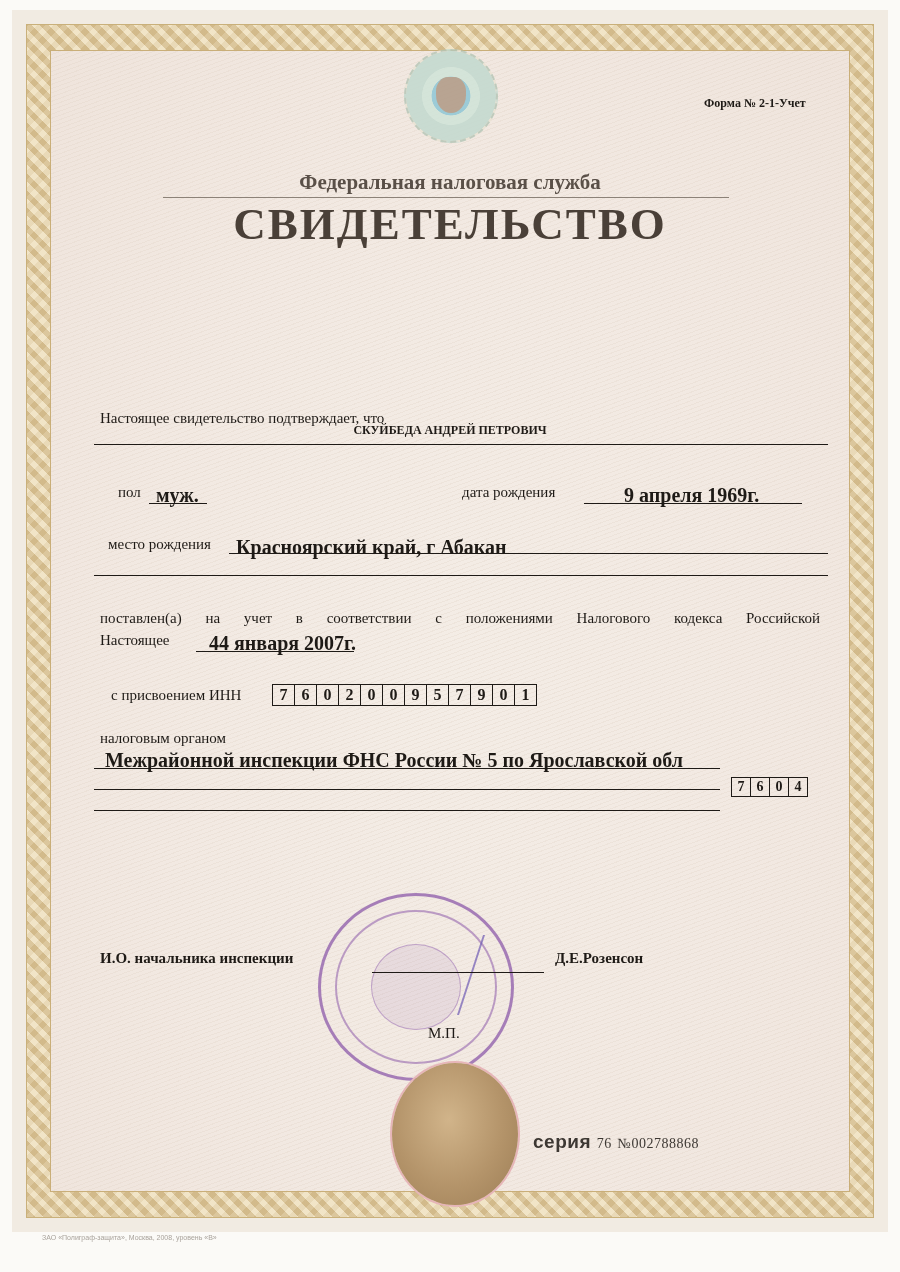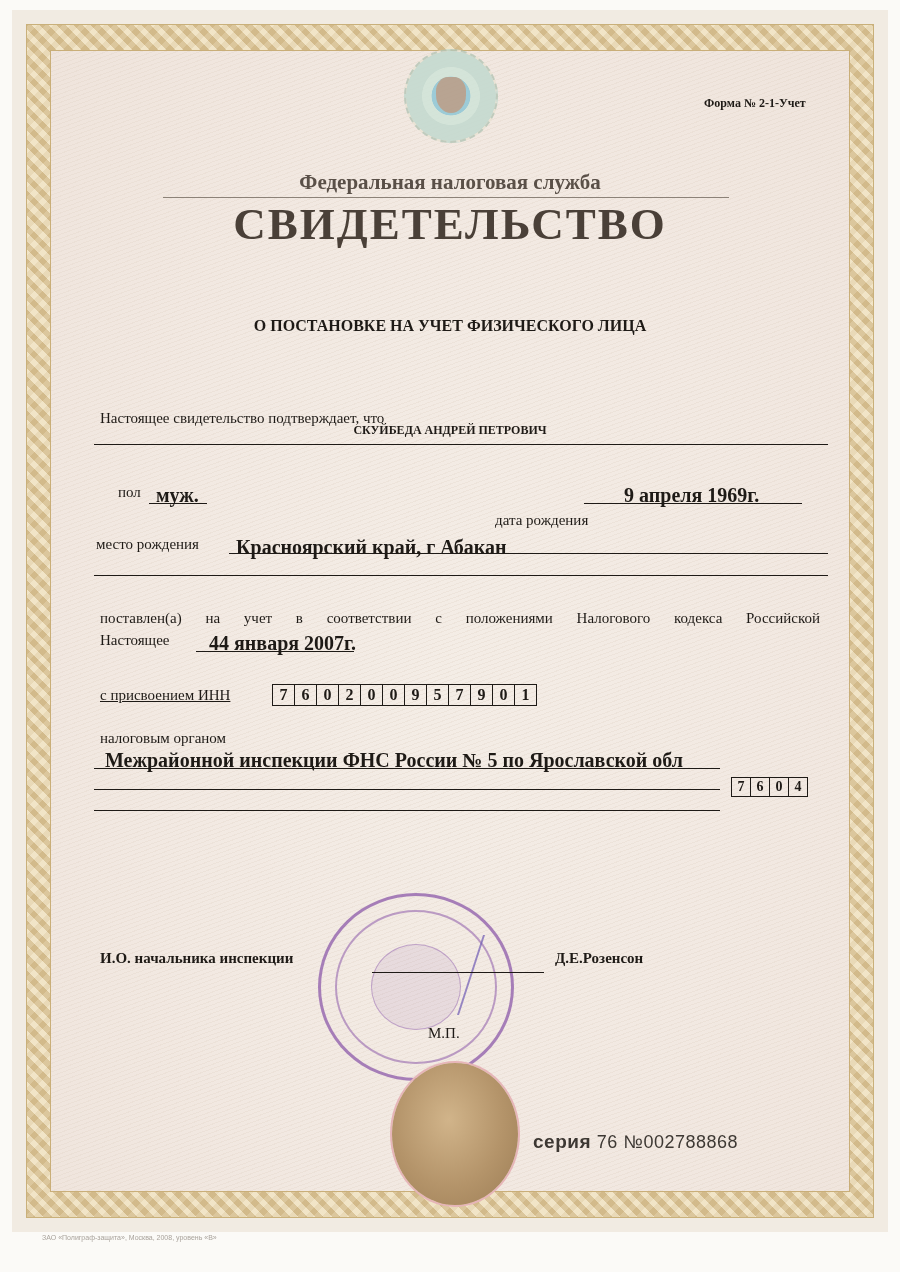--- a/index.html
+++ b/index.html
@@ -31,21 +31,21 @@
   .inn { display:flex; border:1px solid #1e1a16; }
   .inn span { width:21px; height:20px; border-right:1px solid #1e1a16; text-align:center; font-weight:bold; font-size:16px; line-height:20px; }
   .inn span:last-child { border-right:none; }
   .stamp { left:318px; top:893px; width:196px; height:188px; border-radius:50%; border:3px solid rgba(140,90,170,.75); box-sizing:border-box; }
   .stamp::before { content:""; position:absolute; left:14px; top:14px; right:14px; bottom:14px; border-radius:50%; border:2px solid rgba(140,90,170,.55); }
   .stamp::after { content:""; position:absolute; left:50px; top:48px; right:50px; bottom:48px; border-radius:50%; border:1px solid rgba(140,90,170,.45); background:rgba(170,130,190,.15); }
   .seal { left:392px; top:1063px; width:126px; height:142px; border-radius:50%;
     background: radial-gradient(ellipse at 45% 40%, #d1b48a 0%, #b4946a 55%, #9c7d55 100%);
     box-shadow:0 0 0 2px #e6b5b8; }
   .series { left:533px; top:1131px; font-family:"Liberation Sans Narrow","Liberation Sans", sans-serif; font-weight:bold; font-size:19px; color:#3d3833; letter-spacing:0.5px; }
-  .series .num { font-family:Liberation Sans, sans-serif; font-weight:normal; font-size:18px; }
+  .series .num { font-family:Liberation Serif, serif; font-weight:normal; font-size:14px; }
   .printer { left:42px; top:1234px; font-family:"Liberation Sans", sans-serif; font-size:7px; color:#a9a39c; }
   .sig { left:470px; top:935px; width:44px; height:80px; border-left:2px solid rgba(110,90,180,.7); transform:skewX(-18deg); }
 </style>
 </head>
 <body>
 
 <div class="sheet">
   <div class="border-outer"></div>
   <div class="paper"></div>
 </div>
@@ -53,46 +53,45 @@
 <div class="abs hologram">
     <div class="eagle"></div>
   </div>
 
 <div class="abs form-no">Форма № 2-1-Учет</div>
 <div class="abs fns">Федеральная налоговая служба</div>
 <div class="abs fns-line"></div>
 <div class="abs title">СВИДЕТЕЛЬСТВО</div>
 
 <div class="abs subtitle">
-  <div>О ПОСТАНОВКЕ НА УЧЕТ ФИЗИЧЕСКОГО ЛИЦА</div>
 </div>
 
 <div class="abs lbl" style="left:100px; top:410px;">Настоящее свидетельство подтверждает, что</div>
 <div class="abs val" style="left:0; width:900px; text-align:center; top:423px; font-size:12px;">СКУЙБЕДА АНДРЕЙ ПЕТРОВИЧ</div>
 <div class="abs uline" style="left:94px; top:444px; width:734px;"></div>
 
 <div class="abs lbl" style="left:118px; top:484px;">пол</div>
 <div class="abs val" style="left:156px; top:484px;">муж.</div>
 <div class="abs uline" style="left:149px; top:503px; width:58px;"></div>
 
-<div class="abs lbl" style="left:462px; top:512px;margin-left:33px;">дата рождения</div>
+<div class="abs lbl" style="left:462px; top:484px;">дата рождения</div>
 <div class="abs val" style="left:624px; top:484px;">9 апреля 1969г.</div>
 <div class="abs uline" style="left:584px; top:503px; width:218px;"></div>
 
-<div class="abs lbl" style="left:96px; top:536px;">место рождения</div>
+<div class="abs lbl" style="left:108px; top:536px;">место рождения</div>
 <div class="abs val" style="left:236px; top:536px;">Красноярский край, г Абакан</div>
 <div class="abs uline" style="left:229px; top:553px; width:599px;"></div>
 <div class="abs uline" style="left:94px; top:575px; width:734px;"></div>
 
 <div class="abs lbl" style="left:100px; top:610px; width:720px; text-align:justify; text-align-last:justify; word-spacing:2px;">поставлен(а) на учет в соответствии с положениями Налогового кодекса Российской</div>
 <div class="abs lbl" style="left:100px; top:632px;">Настоящее</div>
 <div class="abs val" style="left:209px; top:632px;">44 января 2007г.</div>
 <div class="abs uline" style="left:196px; top:651px; width:158px;"></div>
 
-<div class="abs lbl" style="left:100px; top:687px;text-decoration:underline;">с присвоением ИНН</div>
+<div class="abs lbl" style="left:111px; top:687px;">с присвоением ИНН</div>
 <div class="abs inn" style="left:272px; top:684px;">
   <span>7</span>
   <span>6</span>
   <span>0</span>
   <span>2</span>
   <span>0</span>
   <span>0</span>
   <span>9</span>
   <span>5</span>
   <span>7</span>

